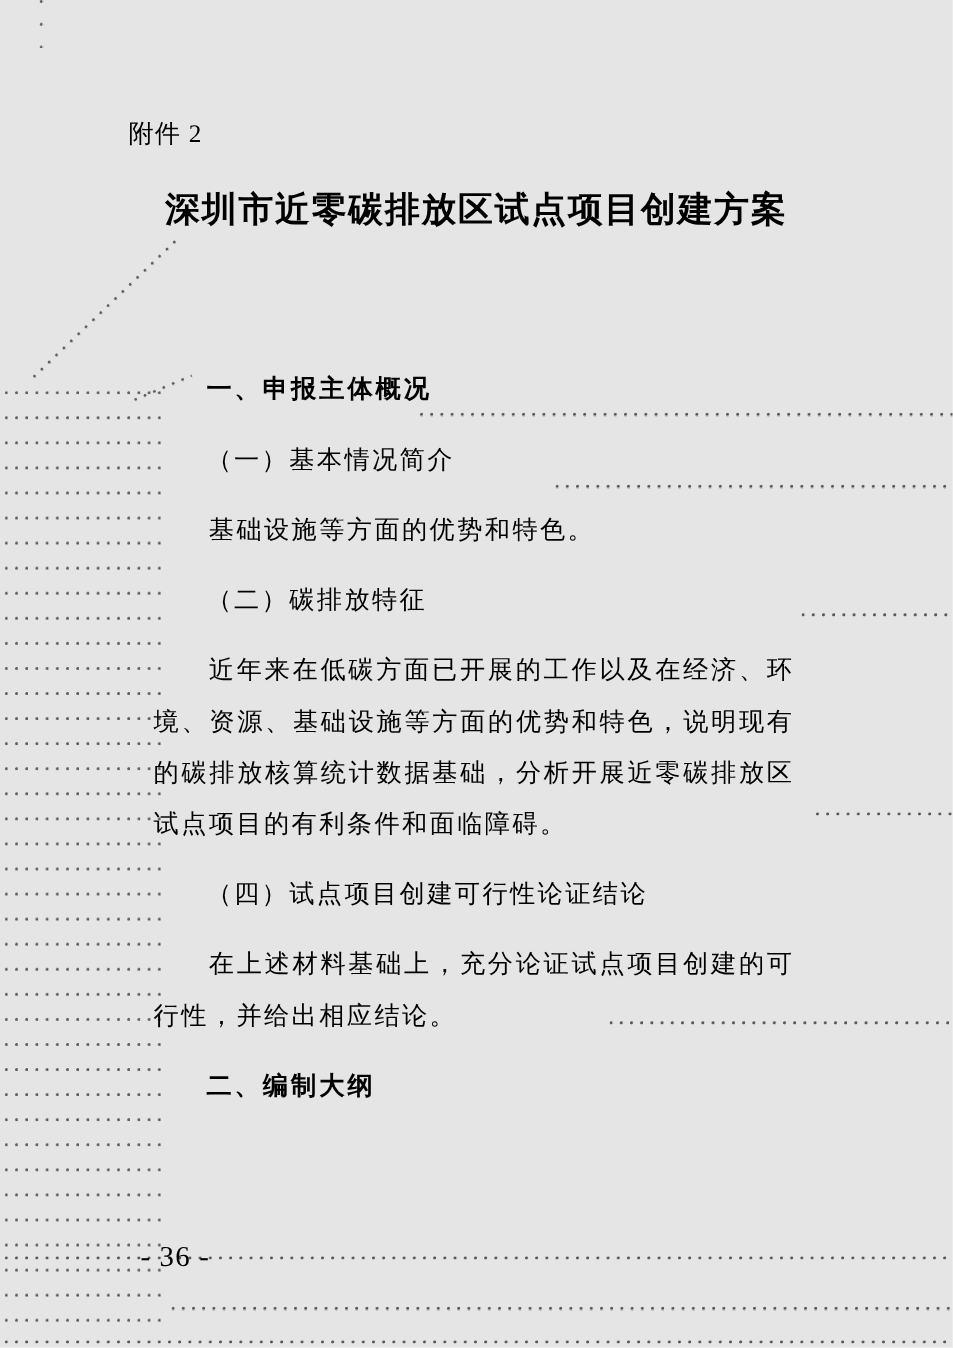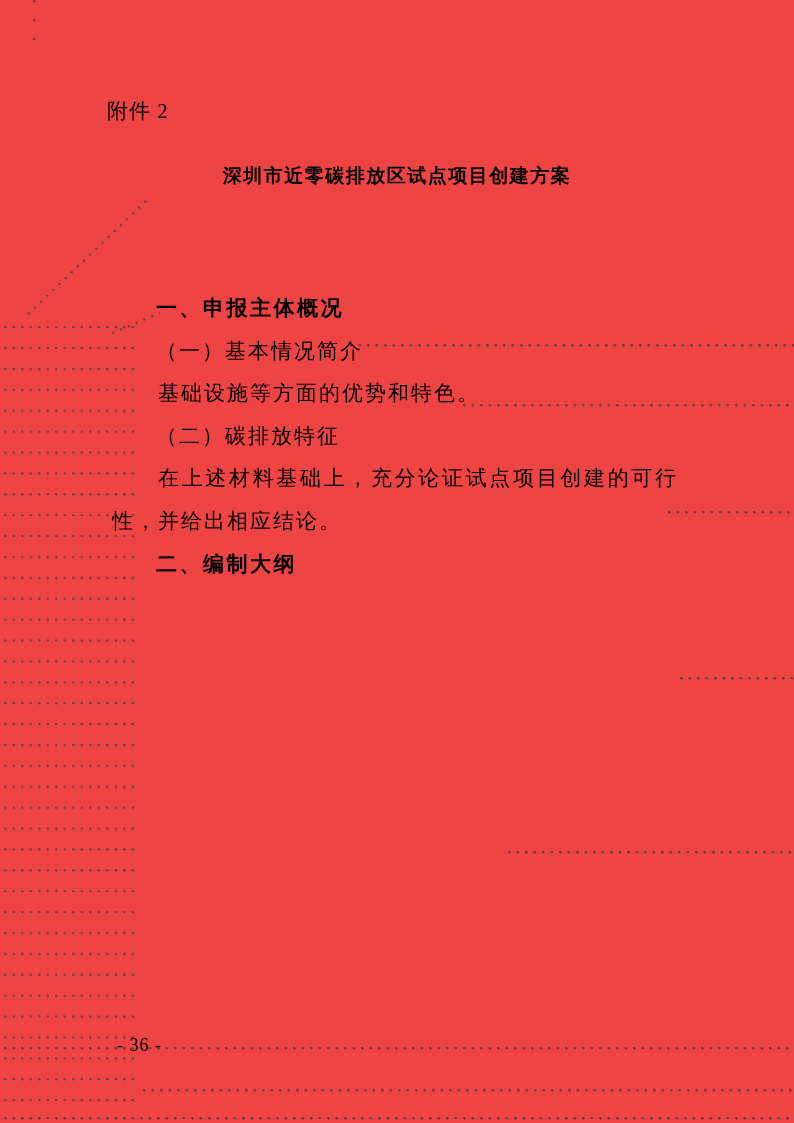--- a/index.html
+++ b/index.html
@@ -4,21 +4,21 @@
 <style>
   html,body{margin:0;padding:0;}
   body{
     width:794px;height:1123px;
     background:#ffffff;
     position:relative;
     font-family:"Liberation Serif","DejaVu Serif",serif;
     color:#000000;
     overflow:hidden;
   }
-  .page{position:absolute;inset:0;overflow:hidden;background:#ef4444;}
+  .page{position:absolute;inset:0;overflow:hidden;background:#e5e5e5;}
 
   
   .dotrow{
     position:absolute;height:3px;
     background-image:radial-gradient(circle at 1.3px 1.3px,#3c3c3c 1.05px,transparent 1.45px);
     background-size:8.5px 3px;background-repeat:repeat-x;
     opacity:.85;
   }
   .dotfield{
     position:absolute;left:4px;top:326px;width:136px;height:792px;
@@ -41,39 +41,39 @@
   }
 
   
   .attachment{
     position:absolute;left:107px;top:97px;
     font-size:21px;letter-spacing:1px;
   }
   .title-block{
     position:absolute;left:0;top:151px;width:794px;
     text-align:center;font-weight:bold;
-    font-size:19px;line-height:49px;letter-spacing:1.5px;
+    font-size:29px;line-height:49px;letter-spacing:1.5px;
   }
   .body-text{
     position:absolute;left:112px;top:287px;width:566px;
     font-size:21px;line-height:42.6px;
     text-align:justify;text-justify:inter-character;
     letter-spacing:2px;
   }
-  .body-text p,.body-text h2,.body-text h3{margin:0;padding:0;font-size:21px;font-weight:normal;}
+  .body-text p,.body-text h2,.body-text h3{margin:16px;padding:0;font-size:21px;font-weight:normal;}
   .sec-h1{
     font-family:"DejaVu Sans","Liberation Sans",sans-serif;
     font-weight:bold !important;
     text-indent:44px;letter-spacing:2.5px;
   }
   .sec-h2{text-indent:44px;}
   .sec-p{text-indent:46px;}
   .page-number{
     position:absolute;left:117px;top:1035px;
-    font-size:18px;letter-spacing:1px;white-space:pre;
+    font-size:24px;letter-spacing:1px;white-space:pre;
   }
 </style>
 </head>
 <body>
 
 <div class="page">
 
   <div class="dotcol" style="left:33px;top:0;height:40px;"></div>
   <div class="dotdiag" style="left:28px;top:313px;width:169px;transform:rotate(-43.8deg);"></div>
   <div class="dotdiag" style="left:112px;top:332px;width:52px;transform:rotate(-23deg);"></div>
@@ -91,19 +91,21 @@
 
   <div class="title-block">
     <div>深圳市近零碳排放区试点项目创建方案</div>
   </div>
 
   <div class="body-text">
     <h2 class="sec-h1">一、申报主体概况</h2>
     <h3 class="sec-h2">（一）基本情况简介</h3>
     <p class="sec-p">基础设施等方面的优势和特色。</p>
     <h3 class="sec-h2">（二）碳排放特征</h3>
+    <p class="sec-p">近年来在低碳方面已开展的工作以及在经济、环境、资源、基础设施等方面的优势和特色，说明现有的碳排放核算统计数据基础，分析开展近零碳排放区试点项目的有利条件和面临障碍。</p>
+    <h3 class="sec-h2">（四）试点项目创建可行性论证结论</h3>
     <p class="sec-p">在上述材料基础上，充分论证试点项目创建的可行性，并给出相应结论。</p>
     <h2 class="sec-h1">二、编制大纲</h2>
   </div>
 
   <div class="page-number">- 36 -</div>
 
 </div>
 
 </body></html>

